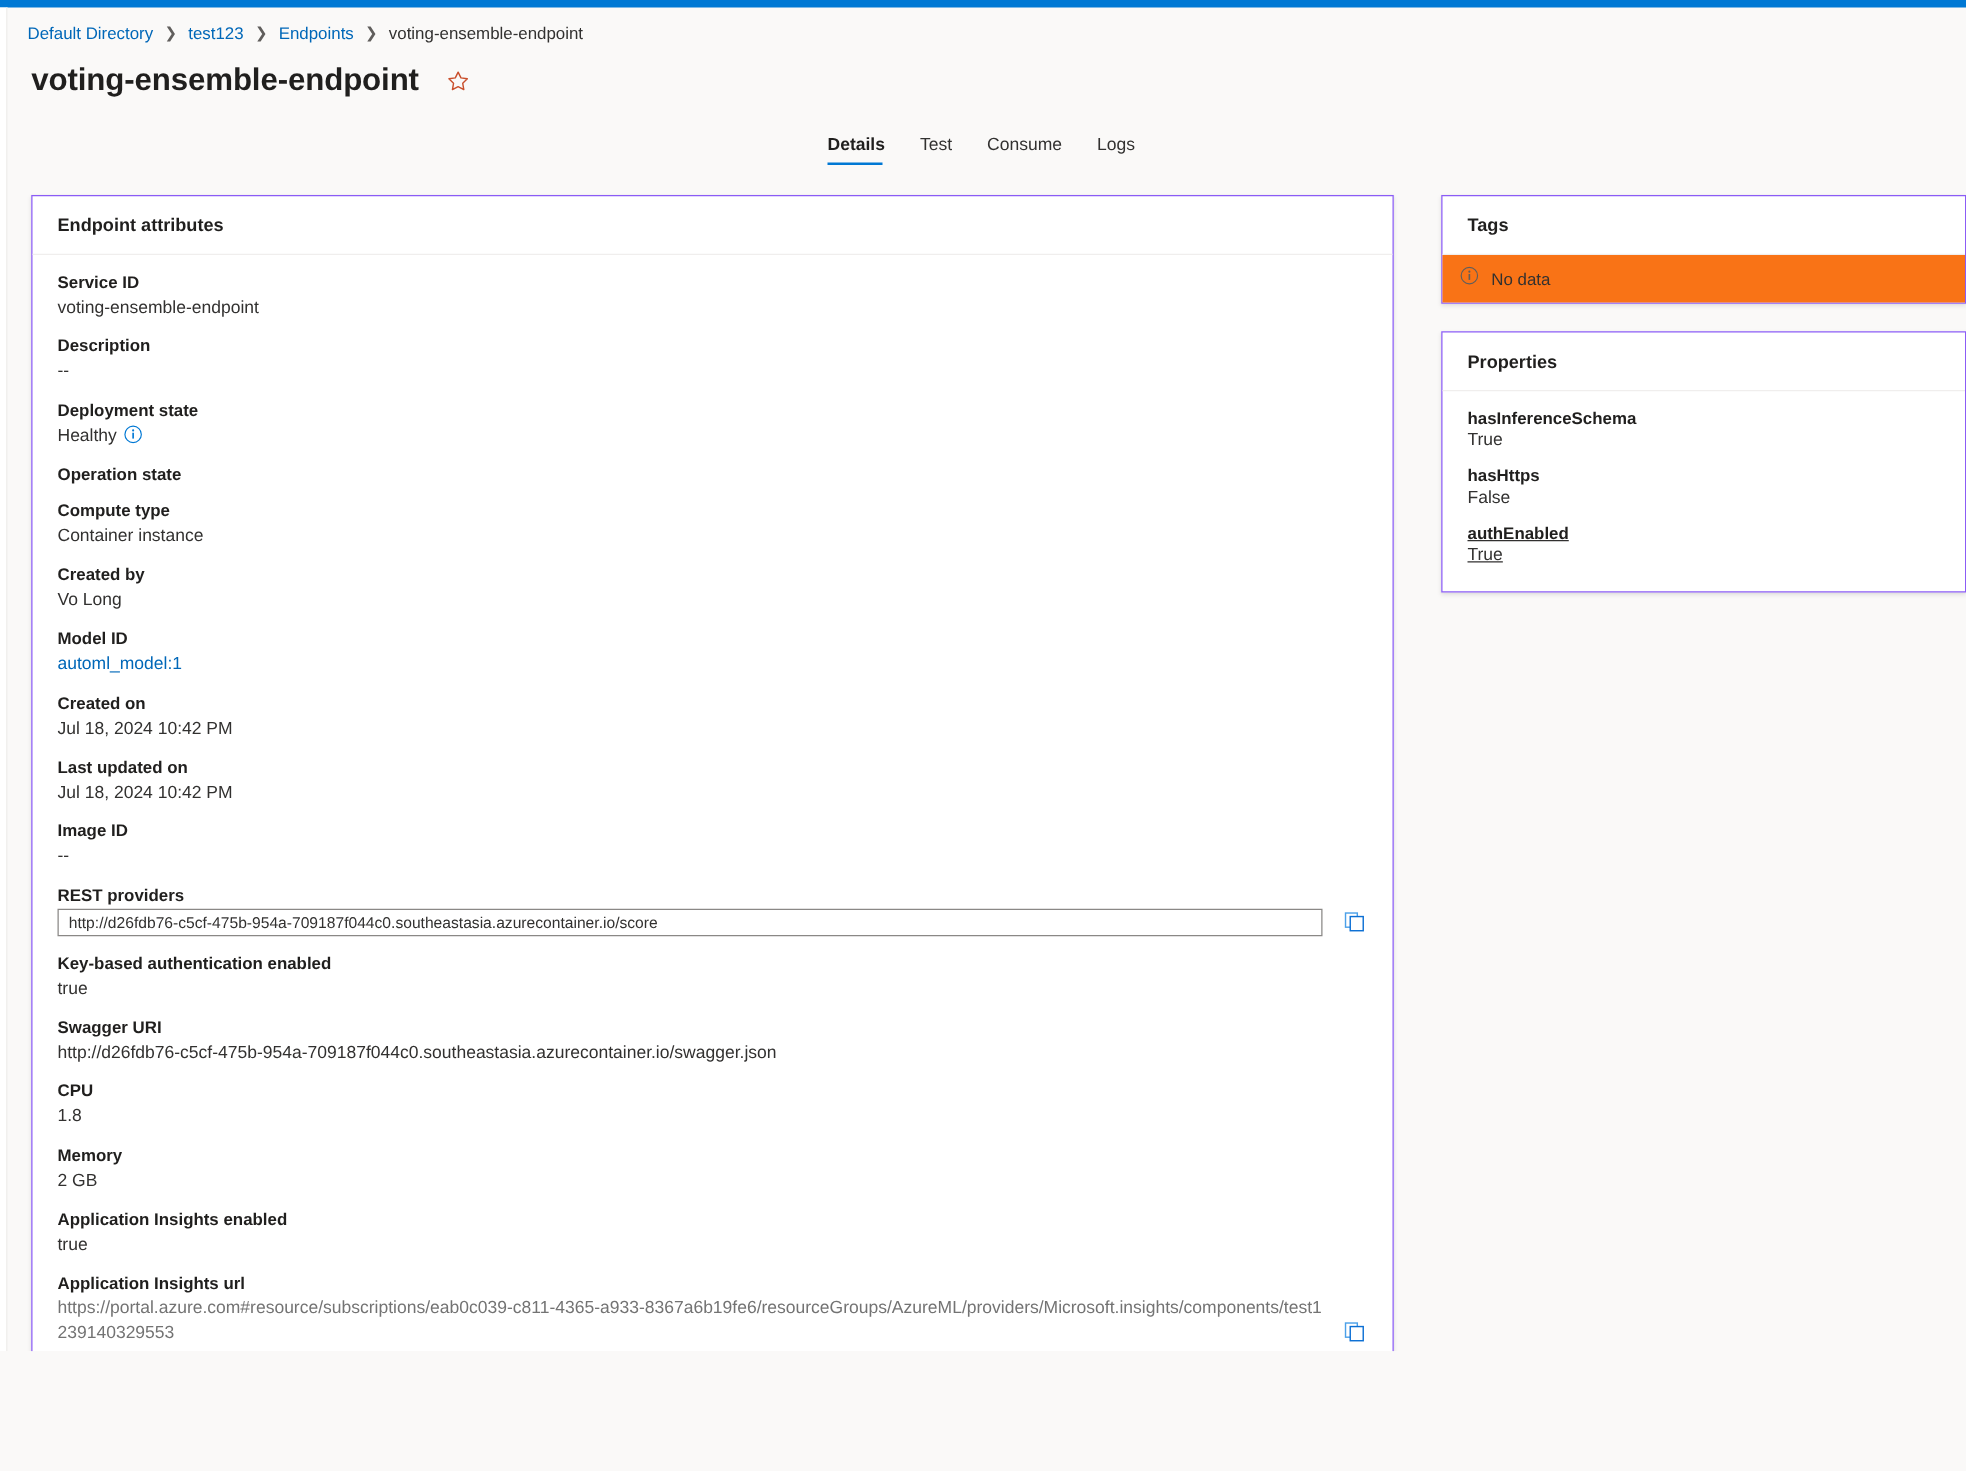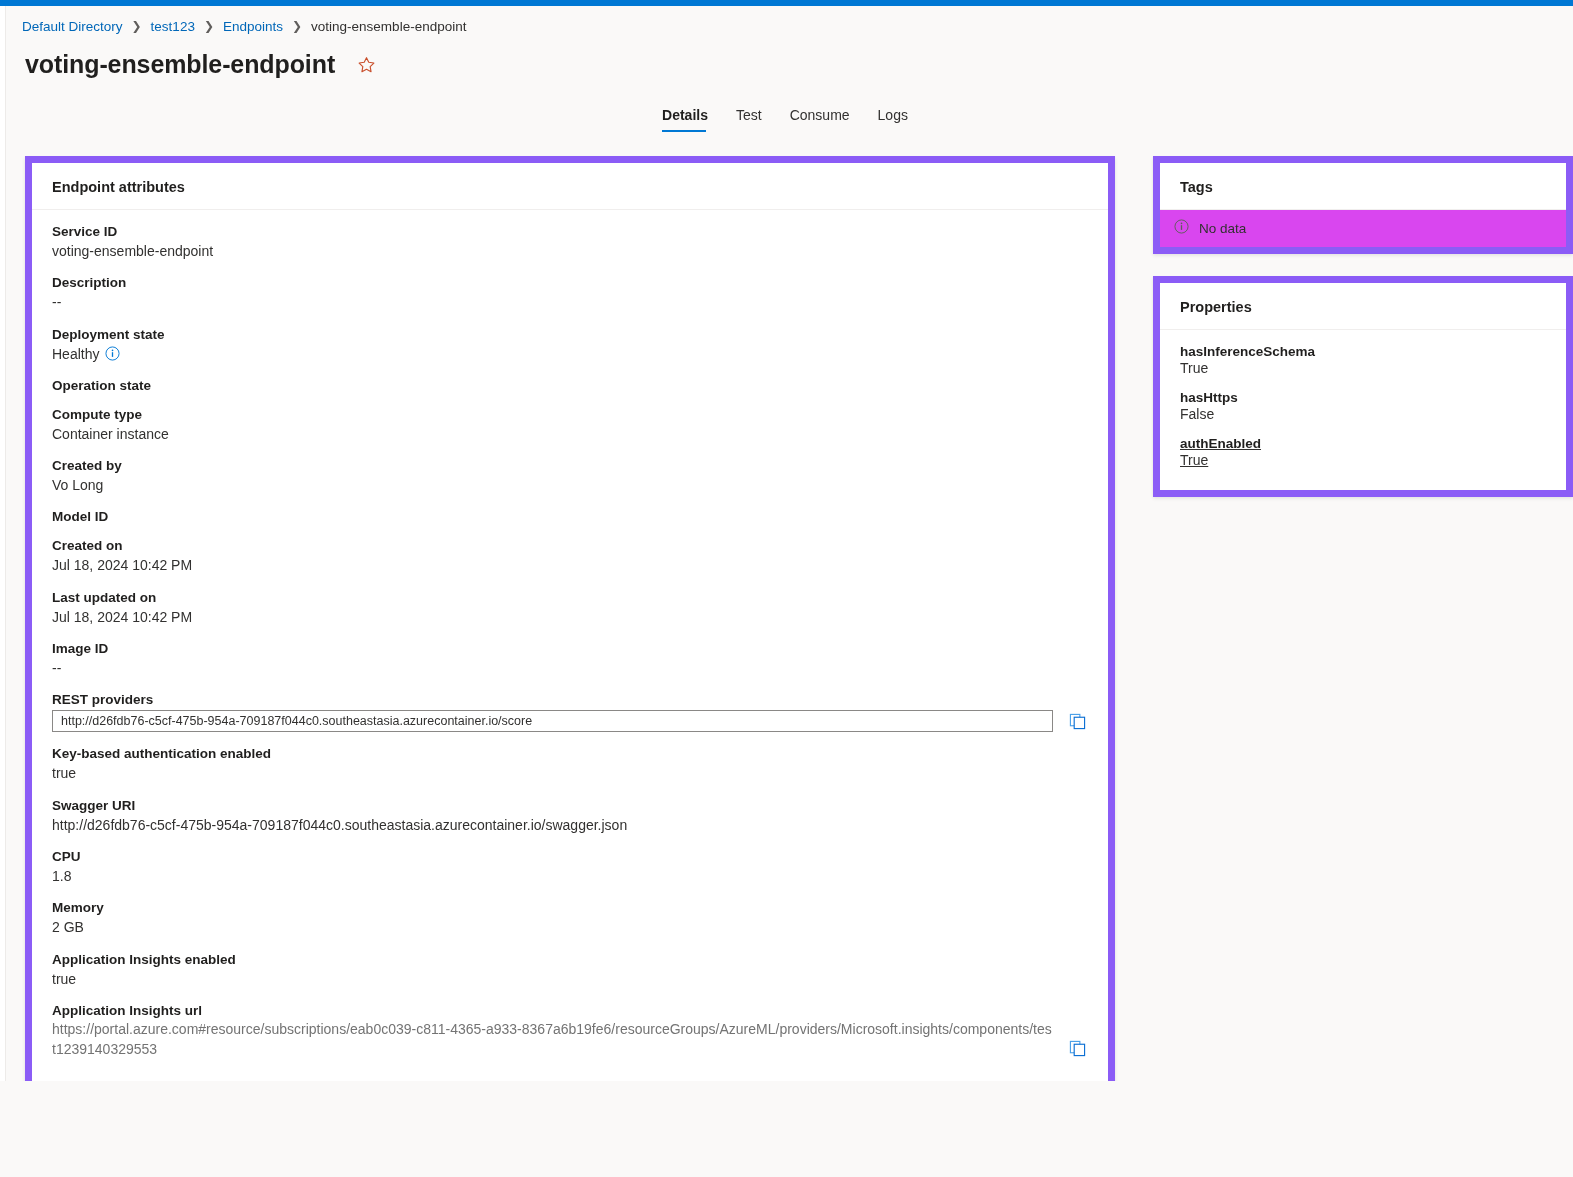--- a/index.html
+++ b/index.html
@@ -103,21 +103,21 @@
     background: #0078d4;
   }
   
   .columns {
     display: flex;
     align-items: flex-start;
     padding: 24px 0 0 18px;
   }
   .card {
     background: #ffffff;
-    border: 7px solid #8b5cf6;
+    border: 1px solid #8b5cf6;
     box-shadow: 0 1.6px 3.6px rgba(0,0,0,0.10), 0 0.3px 0.9px rgba(0,0,0,0.08);
   }
   .col-main { width: 1090px; }
   .col-side {
     width: 430px;
     margin-left: 38px;
   }
   .card-header {
     font-size: 14.5px;
     font-weight: bold;
@@ -189,21 +189,21 @@
     color: #737373;
     cursor: pointer;
     word-break: break-all;
   }
   .url-copy { margin-left: 14px; margin-top: 18px; }
   
   .tags-card { margin-bottom: 22px; }
   .nodata {
     display: flex;
     align-items: center;
-    background: #d946ef;
+    background: #f97316;
     padding: 9px 14px;
     margin: 0;
   }
   .nodata-text {
     font-size: 13.5px;
     color: #323130;
     margin-left: 10px;
   }
   .prop { margin-bottom: 14px; }
   .prop:last-child { margin-bottom: 0; text-decoration: underline; }
@@ -294,20 +294,21 @@
               <div class="attr-value">Container instance</div>
             </div>
 
             <div class="attr">
               <div class="attr-label">Created by</div>
               <div class="attr-value">Vo Long</div>
             </div>
 
             <div class="attr">
               <div class="attr-label">Model ID</div>
+              <div class="attr-value link">automl_model:1</div>
             </div>
 
             <div class="attr">
               <div class="attr-label">Created on</div>
               <div class="attr-value">Jul 18, 2024 10:42 PM</div>
             </div>
 
             <div class="attr">
               <div class="attr-label">Last updated on</div>
               <div class="attr-value">Jul 18, 2024 10:42 PM</div>

